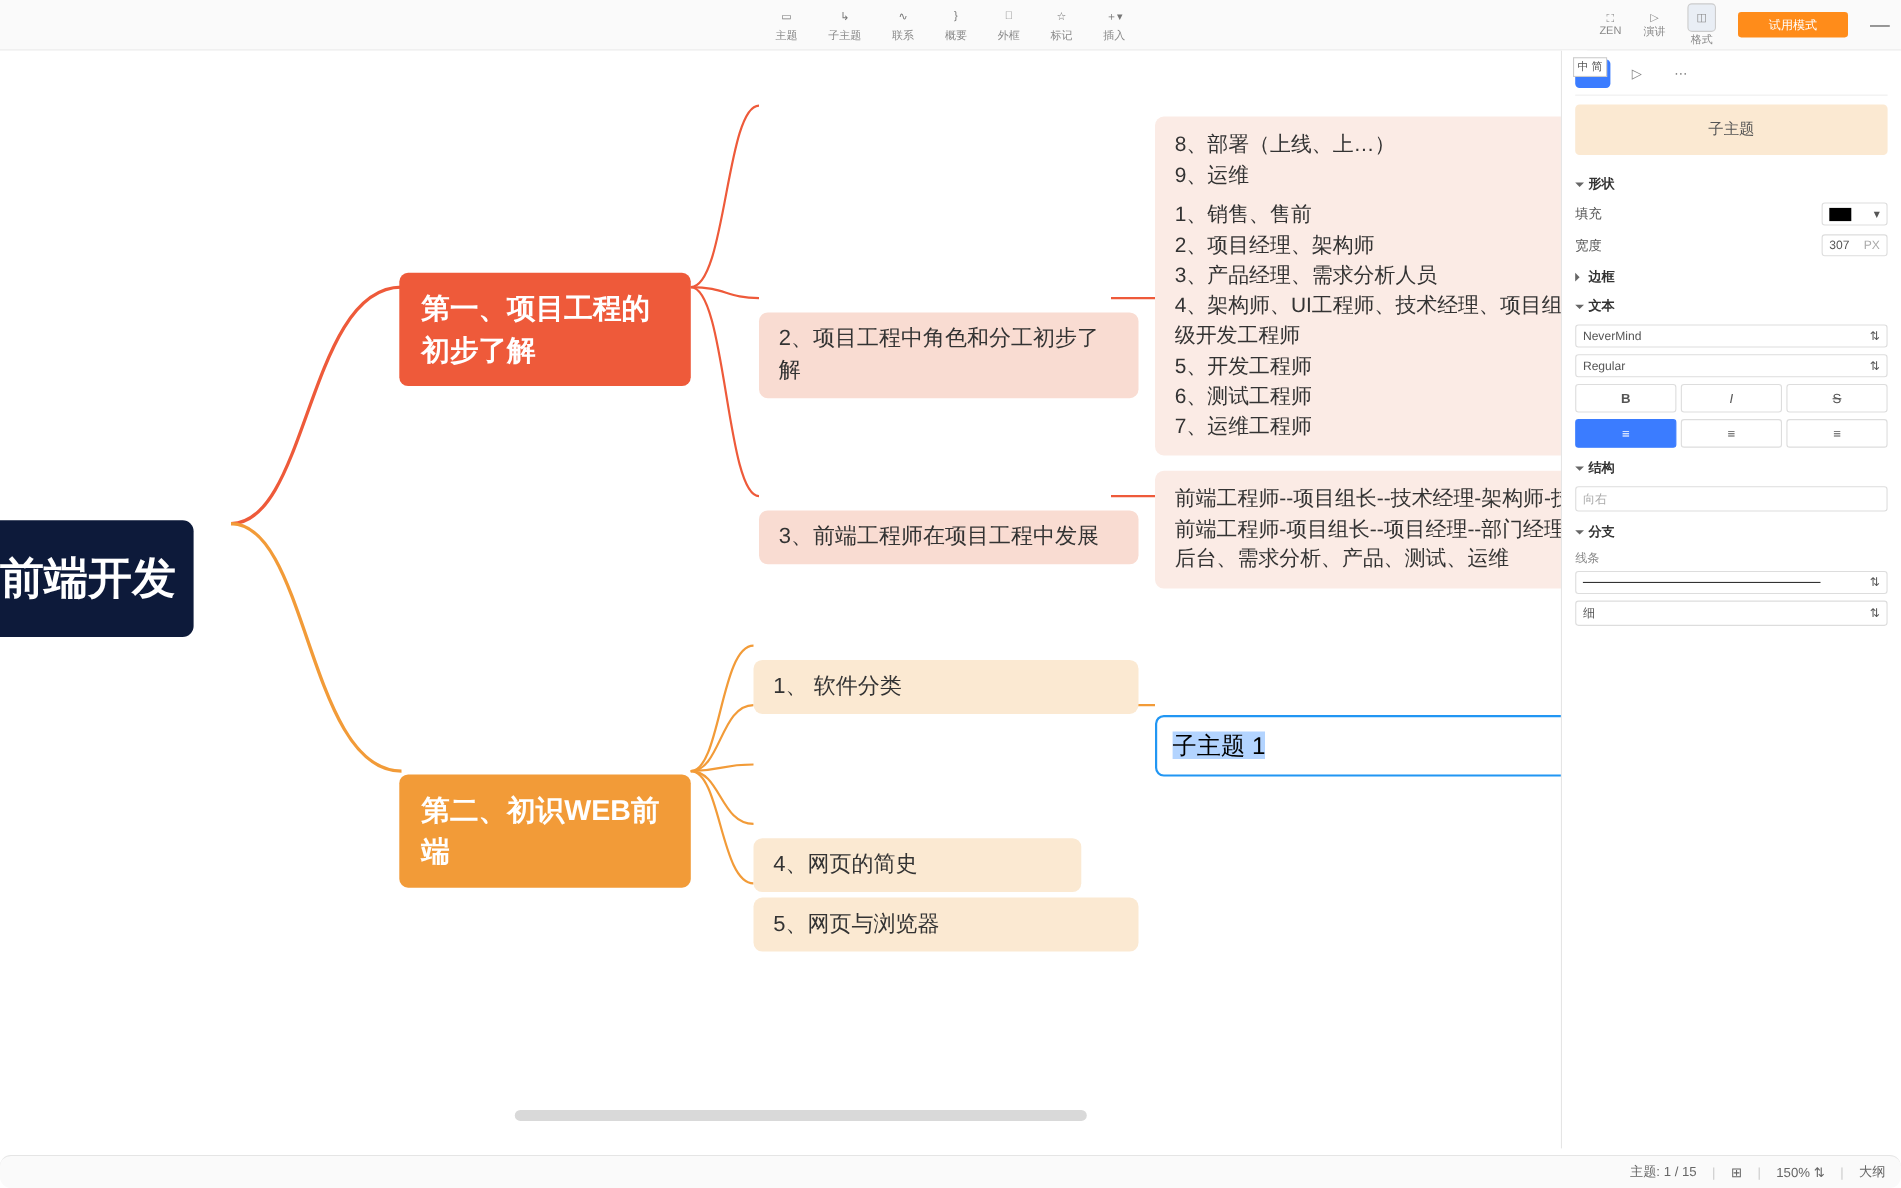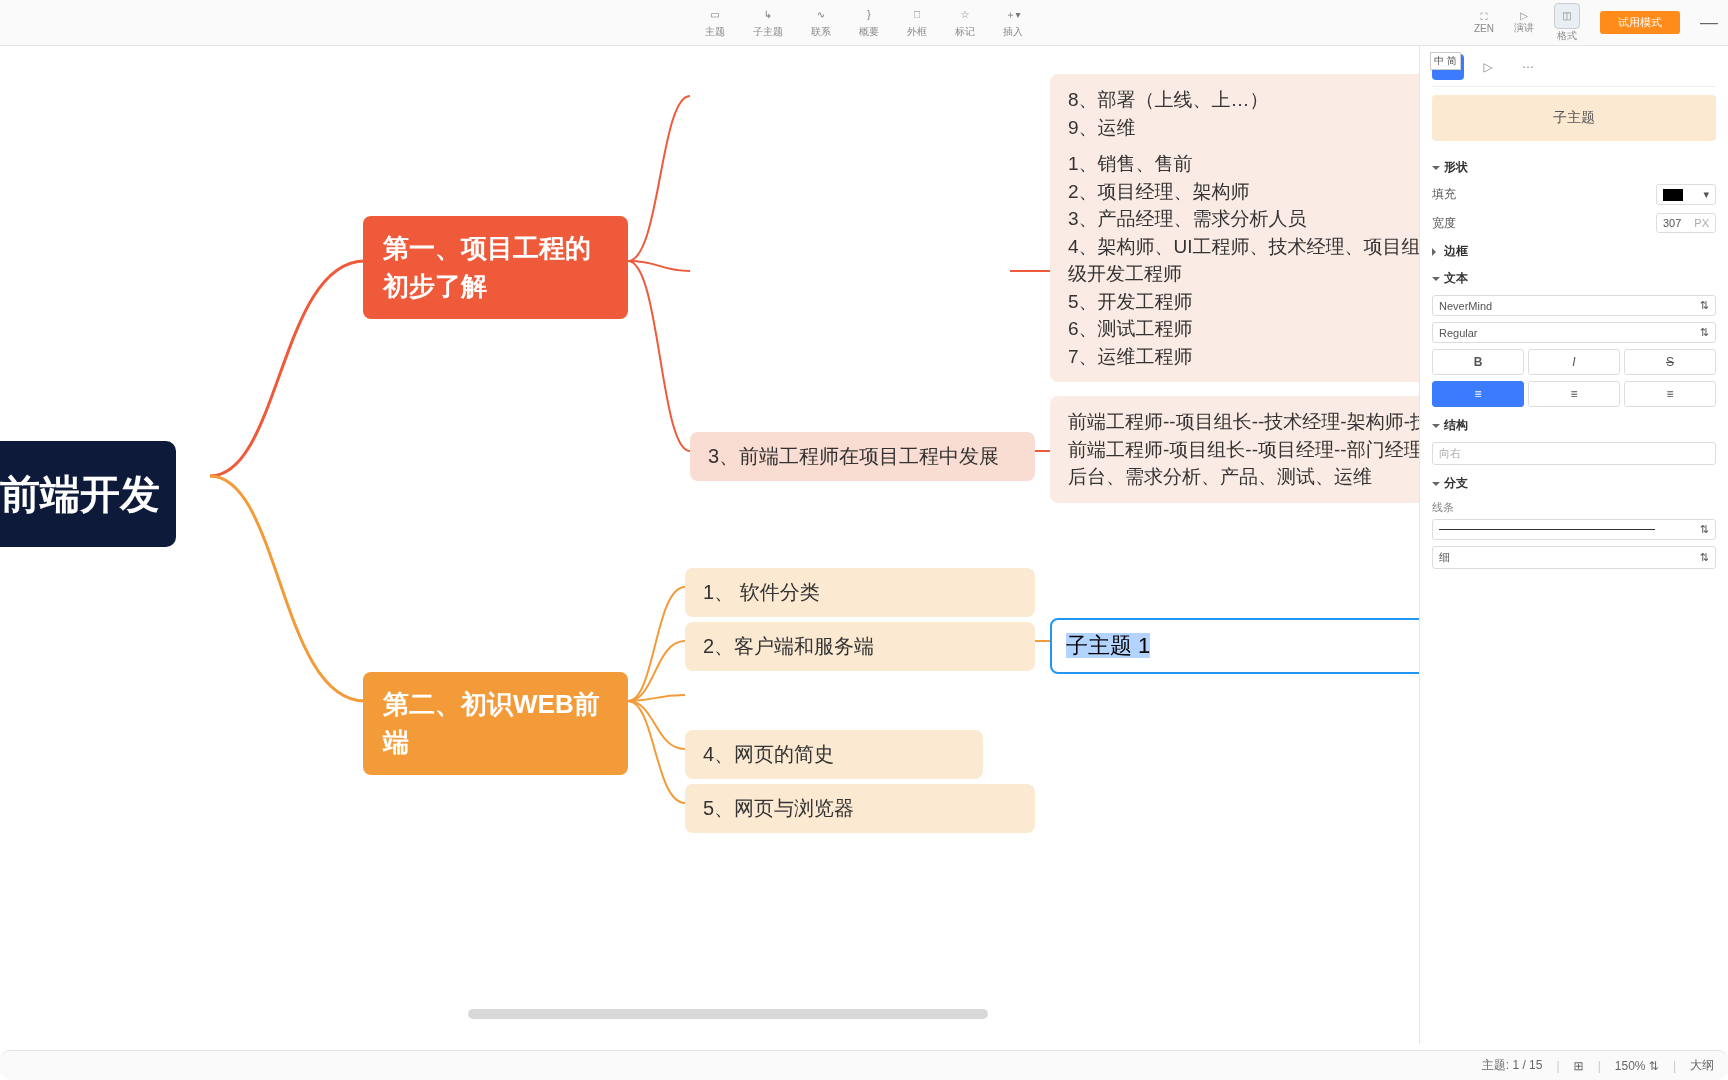--- a/index.html
+++ b/index.html
@@ -4,28 +4,28 @@
 <style>
 * { box-sizing: border-box; margin: 0; padding: 0; }
 body { font-family: -apple-system, "Segoe UI", sans-serif; background: #fff; overflow: hidden; width: 1728px; height: 1080px; position: relative; }
 
 .toolbar { height: 46px; border-bottom: 1px solid #e5e5e5; display: flex; align-items: center; padding: 0 10px; position: relative; background: #fafafa; }
 .tool-group { display: flex; gap: 28px; position: absolute; left: 50%; transform: translateX(-50%); }
 .tool-item { display: flex; flex-direction: column; align-items: center; font-size: 10px; color: #888; cursor: pointer; }
 .tool-item .ic { width: 18px; height: 16px; margin-bottom: 2px; display:flex;align-items:center;justify-content:center;color:#777;}
 .tool-right { position: absolute; right: 10px; display: flex; align-items: center; gap: 20px; }
 .tool-zen { display: flex; flex-direction: column; align-items: center; font-size: 10px; color: #888; }
-.trial-btn { background: #ff8c1a; color: #fff; border: none; padding: 4px 18px; border-radius: 3px; font-size: 11px; }
+.trial-btn { background: #ff8c1a; color: #fff; border: none; padding: 4px 28px; border-radius: 3px; font-size: 11px; }
 .panel-toggle { width:26px;height:26px;border:1px solid #ccc;border-radius:4px;background:#e9eef5;display:flex;align-items:center;justify-content:center;}
 .min-btn{font-size:18px;color:#666;}
 
 .canvas { position: absolute; top: 46px; left: 0; right: 285px; bottom: 30px; background: #fff; overflow: hidden; }
 .svg-lines { position: absolute; top: 0; left: 0; width: 100%; height: 100%; pointer-events: none; }
 
-.node { position: absolute; border-radius: 8px; padding: 14px 20px; font-size: 22px; line-height: 1.45; }
+.node { position: absolute; border-radius: 8px; padding: 14px 20px; font-size: 22px; line-height: 1.45; margin-top: 32px; }
 .root { background: #0d1a3a; color: #fff; font-size: 40px; font-weight: bold; padding: 24px 16px 24px 0; left: 0; top: 395px; border-radius:0 10px 10px 0;}
 .main1 { background: #ee5a3a; color: #fff; font-weight: bold; font-size: 26px; width: 265px; left: 363px; top: 170px; }
 .main2 { background: #f29b38; color: #fff; font-weight: bold; font-size: 26px; width: 265px; left: 363px; top: 626px; }
 .sub1 { background: #f9dcd2; color: #333; font-size: 20px; padding:10px 18px; }
 .sub2 { background: #fbe9d2; color: #333; font-size: 20px; padding:10px 18px; }
 .leaf1 { background: #fbebe5; color: #333; font-size: 19px; padding:12px 18px; width: 460px;}
 .editing { background: #fff; border: 2px solid #2196f3; width: 468px; padding: 10px 14px;}
 .editing span{background:#b3d4ff;}
 
 .side { position: absolute; right: 0; top: 46px; width: 309px; bottom: 36px; background: #fff; border-left: 1px solid #e5e5e5; padding: 8px 12px; font-size: 12px; color: #555; overflow:auto;}
@@ -118,29 +118,29 @@
     <path d="M628 655 C 655 655 655 757 685 757" stroke="#f29b38" stroke-width="2" fill="none"></path>
     <path d="M1010 595 L 1050 595" stroke="#f29b38" stroke-width="2" fill="none"></path>
   </svg>
 
   <div class="node main1">第一、项目工程的初步了解</div>
 
   <div class="node root">前端开发</div>
 
   <div class="node leaf1" style="left:1050px;top:28px;">8、部署（上线、上…）<br>9、运维</div>
 
+  <div class="node sub1" style="left:690px;top:206px;width:345px;">2、项目工程中角色和分工初步了解</div>
   <div class="node leaf1" style="left:1050px;top:92px;">1、销售、售前<br>2、项目经理、架构师<br>3、产品经理、需求分析人员<br>4、架构师、UI工程师、技术经理、项目组张、高级开发工程师<br>5、开发工程师<br>6、测试工程师<br>7、运维工程师</div>
 
   <div class="node sub1" style="left:690px;top:386px;width:345px;">3、前端工程师在项目工程中发展</div>
   <div class="node leaf1" style="left:1050px;top:350px;">前端工程师--项目组长--技术经理-架构师-技术总监<br>前端工程师-项目组长--项目经理--部门经理-<br>后台、需求分析、产品、测试、运维</div>
 
   <div class="node main2">第二、初识WEB前端</div>
 
   <div class="node sub2" style="left:685px;top:522px;width:350px;">1、 软件分类</div>
-  <div class="node sub2" style="left:685px;top:576px;width:350px;">2、客户端和服务端</div>
   <div class="node sub2" style="left:685px;top:684px;width:298px;">4、网页的简史</div>
   <div class="node sub2" style="left:685px;top:738px;width:350px;">5、网页与浏览器</div>
 
   <div class="node editing" style="left:1050px;top:572px;"><span>子主题 1</span></div>
 
   <div class="hscroll"></div>
 </div>
 
 <div class="side">
   <div class="side-tabs">

